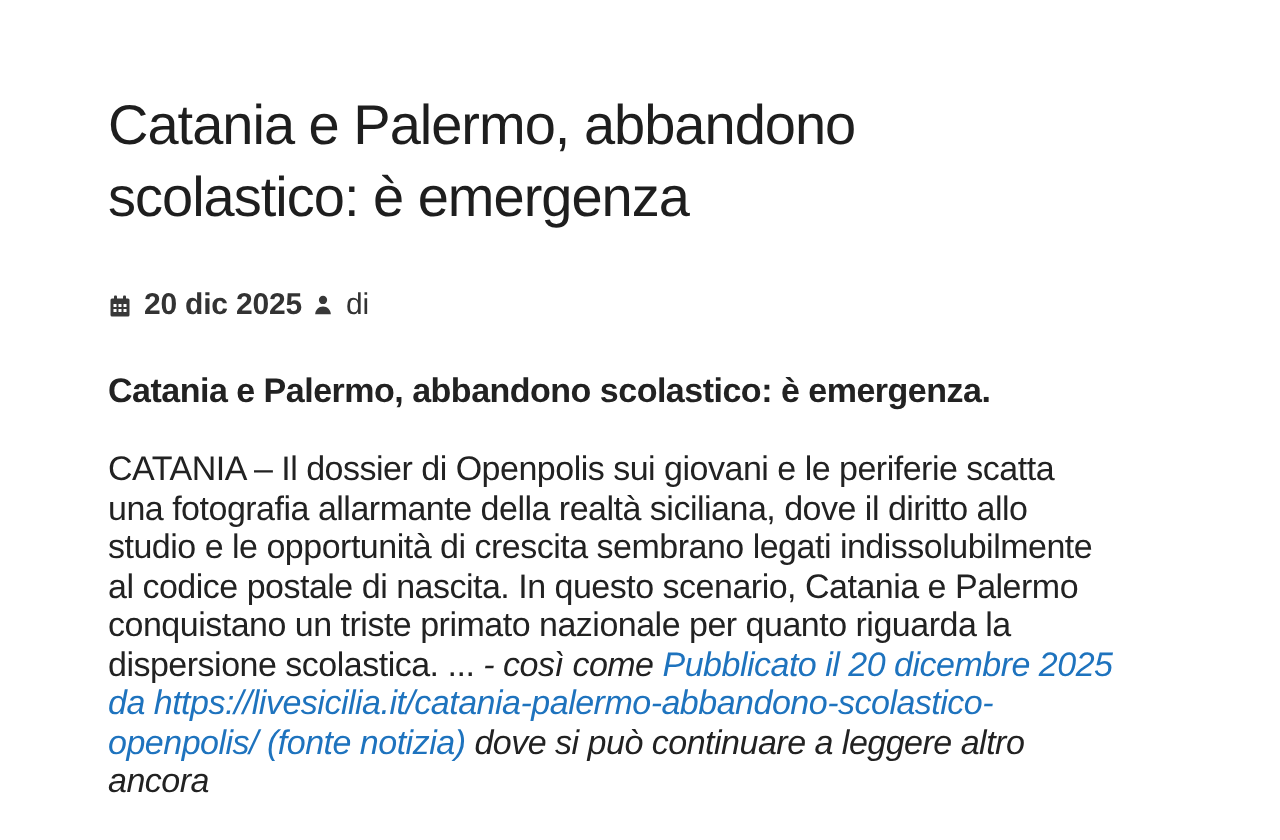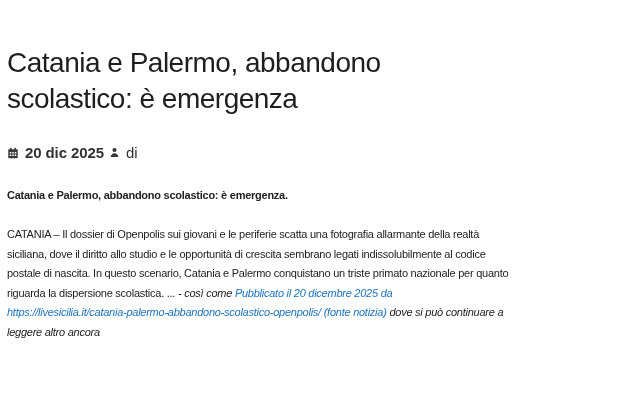--- a/index.html
+++ b/index.html
@@ -8,20 +8,21 @@
     width: 640px;
     height: 420px;
     overflow: hidden;
     background: #ffffff;
     font-family: "Liberation Sans", "DejaVu Sans", sans-serif;
   }
   .page {
     padding: 0 8px 0 7px;
     box-sizing: border-box;
     width: 520px;
+    margin-left: 47px;
   }
   h1.title {
     margin: 45px 0 0 0;
     font-size: 28px;
     line-height: 36px;
     font-weight: 400;
     letter-spacing: -0.5px;
     color: #1e1e1e;
   }
   .meta {
@@ -46,21 +47,21 @@
   .meta .prefix {
     margin-right: 4px;
   }
   a.link {
     color: #1e73be;
     text-decoration: none;
     cursor: pointer;
   }
   .body-text {
     margin-top: 25px;
-    font-size: 11px;
+    font-size: 17px;
     line-height: 19.5px;
     color: #222222;
     letter-spacing: -0.25px;
   }
   .bd { font-weight: 700; }
   .it { font-style: italic; }
 </style>
 </head>
 <body>
 

